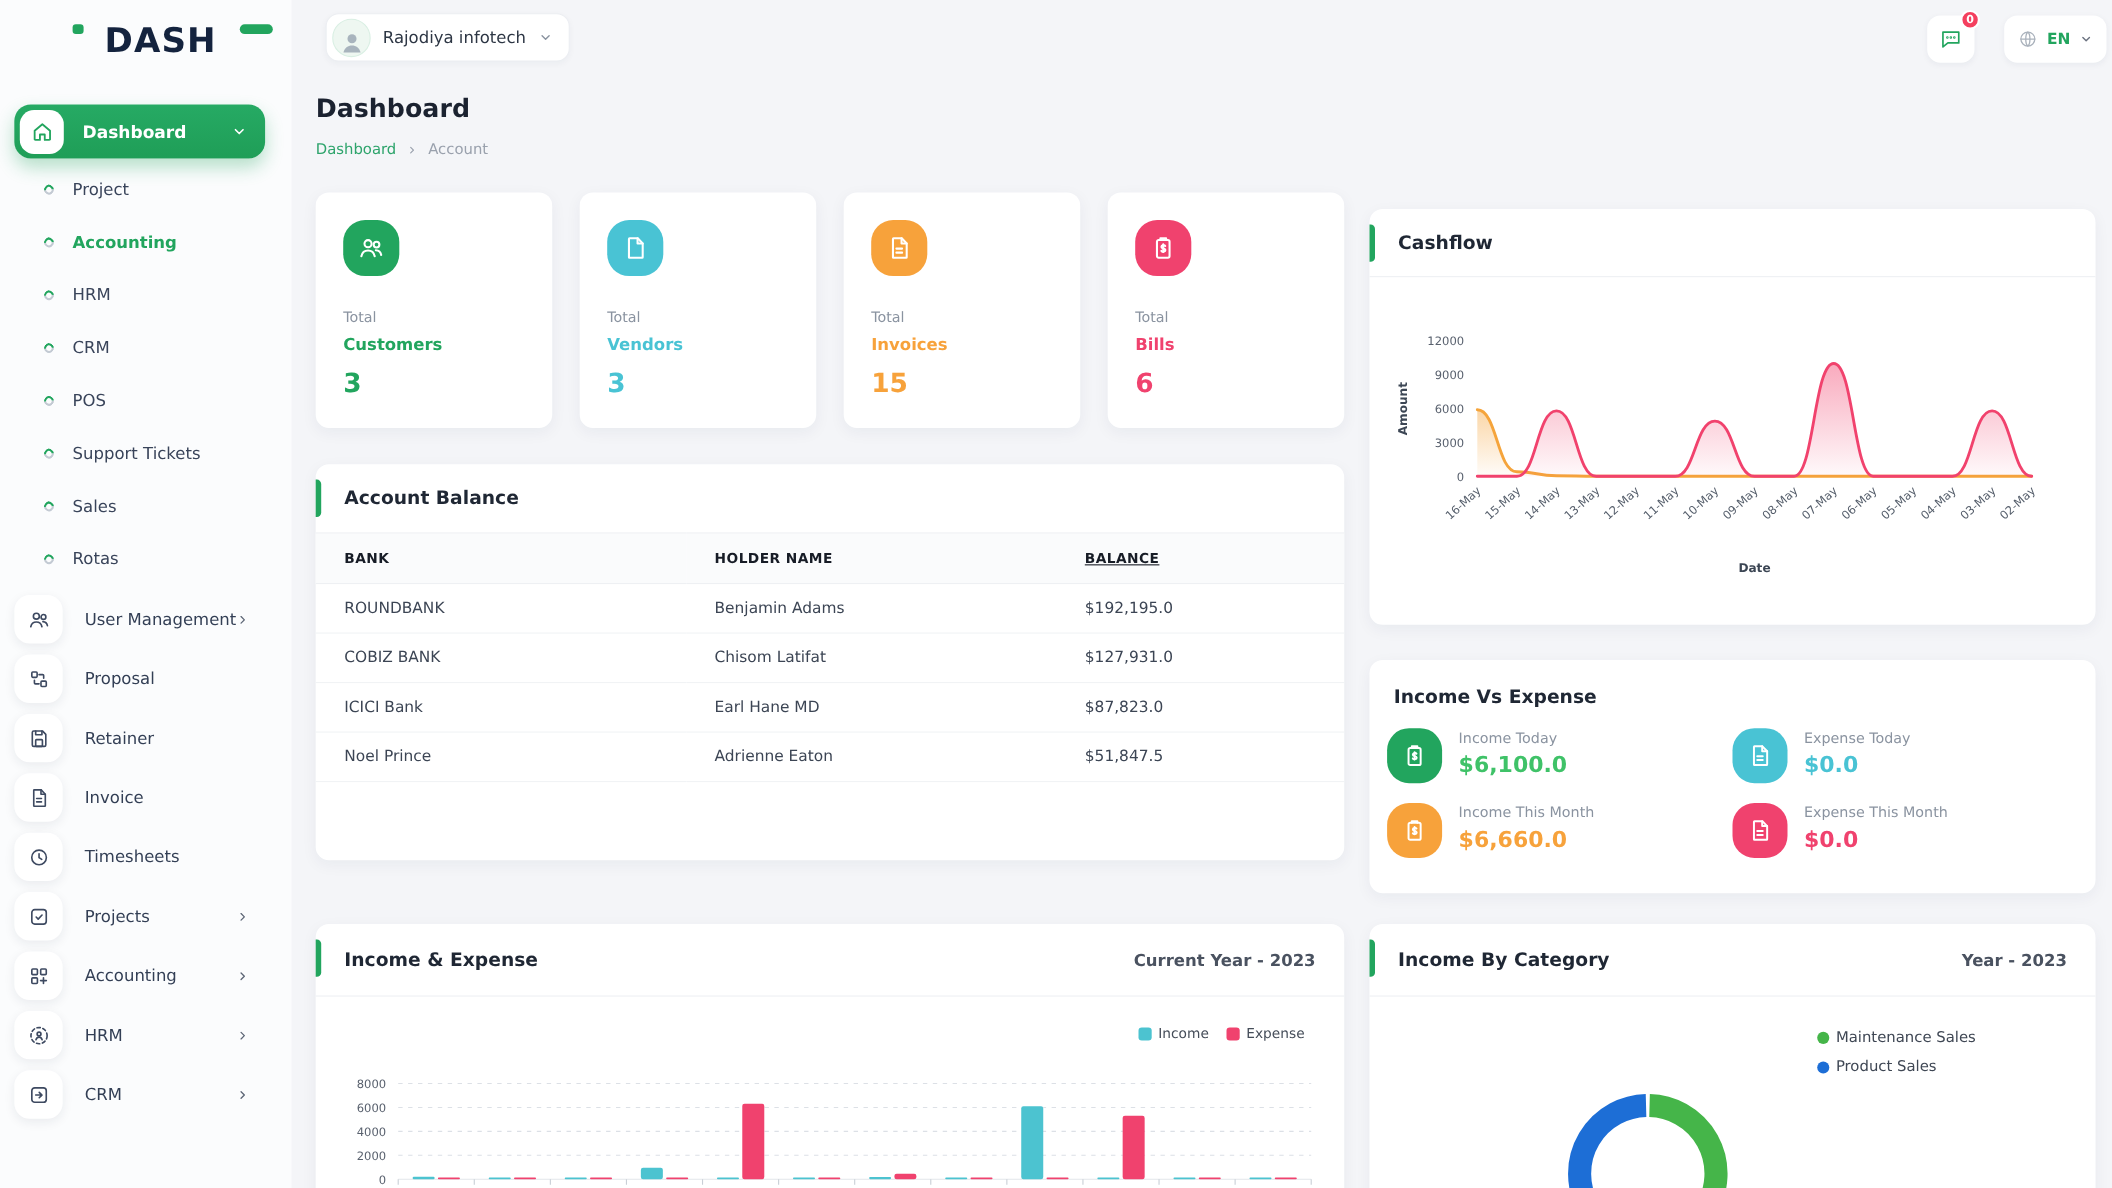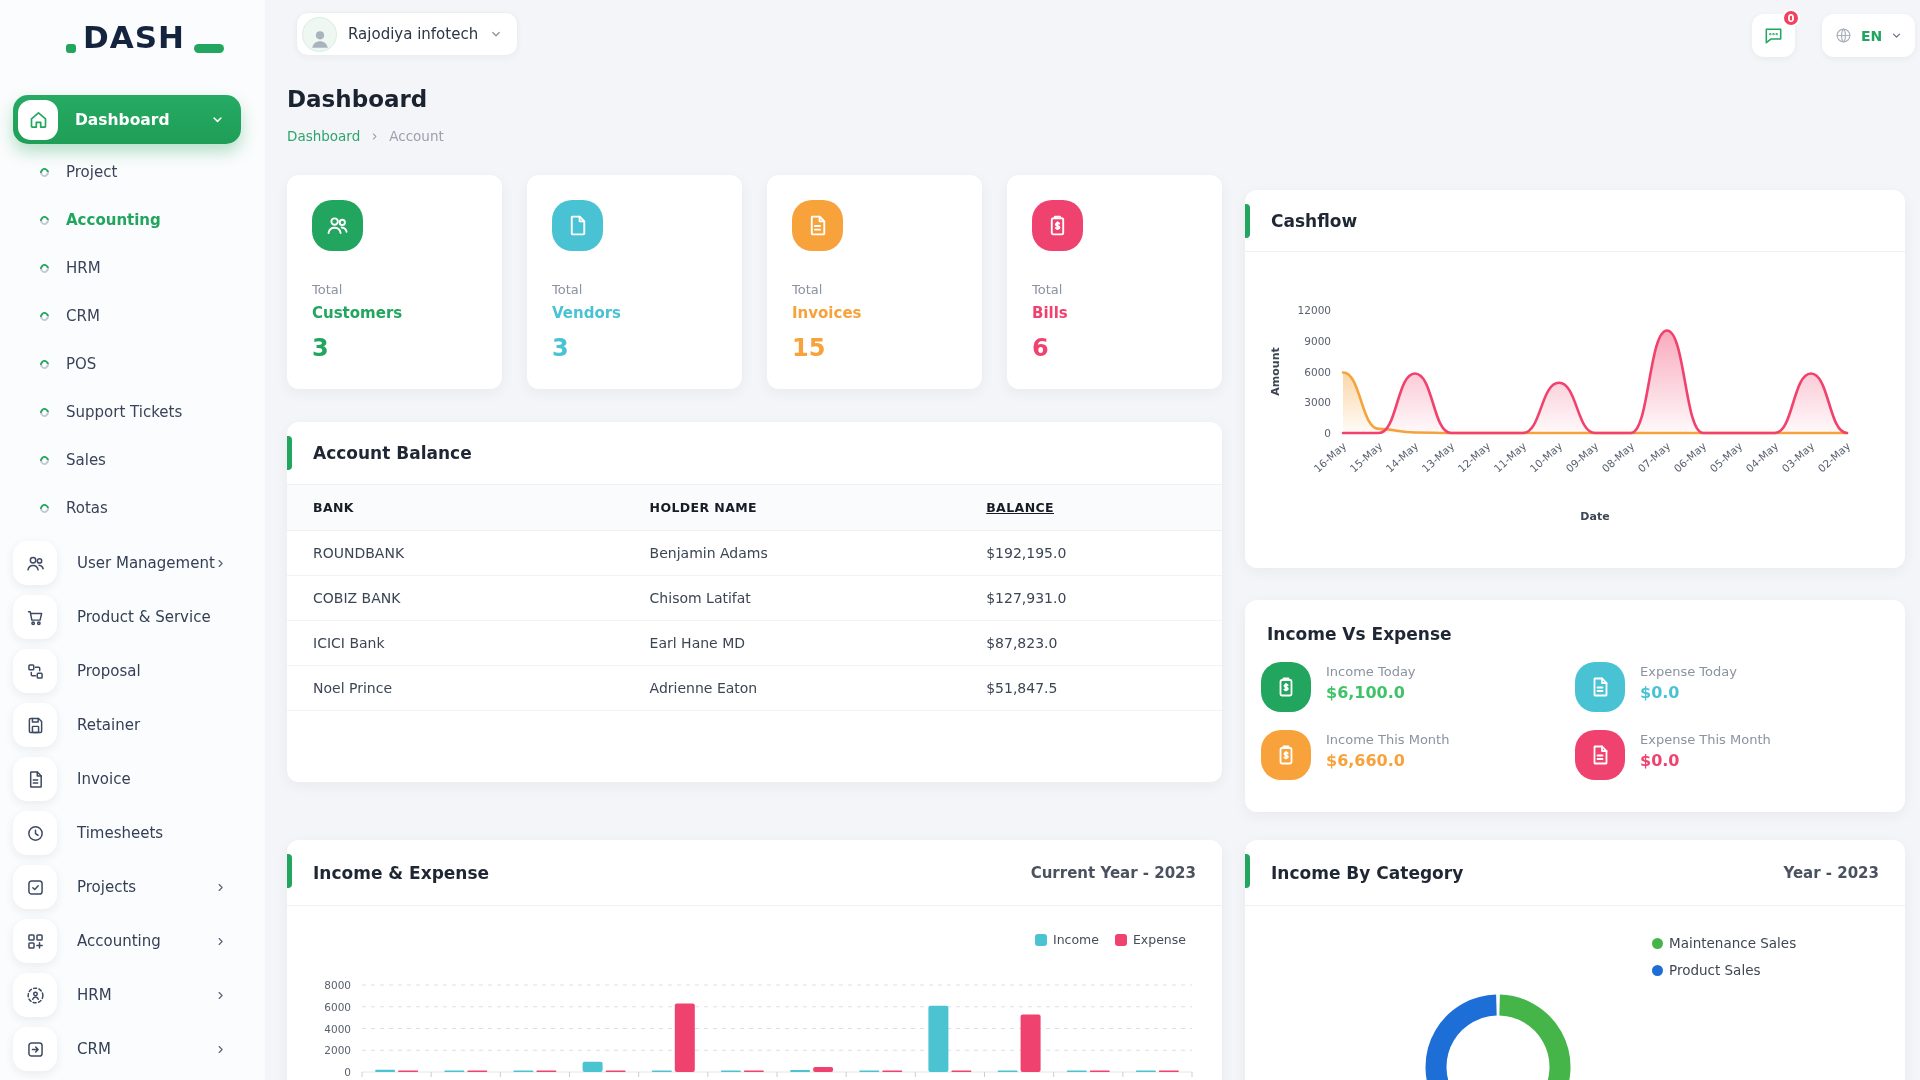--- a/index.html
+++ b/index.html
@@ -6,21 +6,21 @@
   html,body { width:1920px; height:1080px; overflow:hidden; }
   body {
     font-family:"DejaVu Sans","Liberation Sans",sans-serif;
     background:#f4f5f8; color:#2b3442; position:relative;
   }
   .abs { position:absolute; }
   svg.ic { display:block; }
 
   
   .sidebar { left:0; top:0; bottom:0; width:265px; background:#fbfcfd; }
-  .logo { left:66px; top:22px; display:flex; align-items:flex-end; gap:7px; }
+  .logo { left:66px; top:22px; display:flex; align-items:flex-start; gap:19px; }
   .logo-dot { width:10px; height:9px; border-radius:3px; background:#22a55e; }
   .logo-text { font-size:31px; font-weight:900; letter-spacing:1px; color:#14233e; line-height:1; }
   .logo-dash { width:30px; height:9px; border-radius:5px; background:#22a55e; margin-left:2px; }
 
   .dash-pill { left:13px; top:95px; width:228px; height:49px; border-radius:15px;
     background:linear-gradient(180deg,#26aa64,#1f9e57);
     box-shadow:0 8px 16px rgba(34,165,94,.32); display:flex; align-items:center; cursor:pointer; }
   .dash-pill .icbox { width:40px; height:40px; border-radius:13px; background:#fff; margin-left:5px;
     display:flex; align-items:center; justify-content:center; color:#22a55e; }
   .dash-pill .lbl { color:#fff; font-size:15.5px; font-weight:700; margin-left:17px; flex:1; }
@@ -100,21 +100,21 @@
   .cashflow-card { left:1245px; top:190px; width:660px; height:378px; }
   
   .ive-card { left:1245px; top:600px; width:660px; height:212px; }
   .ive-title { padding:24px 0 0 22px; font-size:17px; font-weight:700; color:#1f2734; }
   .ive-grid { position:absolute; left:16px; top:62px; right:16px; display:grid;
     grid-template-columns:1fr 1fr; row-gap:18px; }
   .ive-item { display:flex; gap:15px; }
   .ive-icon { width:50px; height:50px; border-radius:20px; color:#fff; flex:0 0 50px;
     display:flex; align-items:center; justify-content:center; }
   .ive-label { font-size:13px; color:#8a93a0; padding-top:2px; }
-  .ive-value { font-size:16px; font-weight:700; margin-top:4px; }
+  .ive-value { font-size:20px; font-weight:700; margin-top:4px; }
 
   
   .bar-card { left:287px; top:840px; width:935px; height:400px; }
   .bar-card .card-head { height:66px; }
   .bar-legend { position:absolute; right:36px; top:92px; display:flex; gap:16px; }
   .legend-item { display:flex; align-items:center; gap:6px; cursor:pointer; }
   .legend-swatch { width:12px; height:12px; border-radius:3px; }
   .legend-label { font-size:12.5px; color:#454d59; }
 
   .donut-card { left:1245px; top:840px; width:660px; height:400px; }
@@ -194,31 +194,20 @@
           <circle cx="16.6" cy="9" r="2.5"></circle>
           <path d="M16 13.9c2.5.2 4.2 1.6 4.7 4.1"></path>
         </svg>
       </span>
     <span class="lbl">User Management</span>
     <span class="chev">
         <svg class="ic" width="13" height="13" viewBox="0 0 24 24" fill="none" stroke="currentColor" stroke-width="2.2" stroke-linecap="round" stroke-linejoin="round">
           <path d="M9.5 6.5 15 12l-5.5 5.5"></path>
         </svg>
       </span>
-  </div>
-  <div class="mod-item">
-    <span class="icbox">
-        <svg class="ic" width="21" height="21" viewBox="0 0 24 24" fill="none" stroke="currentColor" stroke-width="1.7" stroke-linecap="round" stroke-linejoin="round">
-          <path d="M4 5.5h2l1.8 9.5h9.4l1.8-7.5H7"></path>
-          <circle cx="9.3" cy="18.6" r="1.4"></circle>
-          <circle cx="15.8" cy="18.6" r="1.4"></circle>
-        </svg>
-      </span>
-    <span class="lbl">Product &amp; Service</span>
-
   </div>
   <div class="mod-item">
     <span class="icbox">
         <svg class="ic" width="21" height="21" viewBox="0 0 24 24" fill="none" stroke="currentColor" stroke-width="1.7" stroke-linecap="round" stroke-linejoin="round">
           <rect x="4.5" y="4.5" width="5.5" height="5.5" rx="1"></rect>
           <rect x="14" y="14" width="5.5" height="5.5" rx="1"></rect>
           <path d="M7.2 13v2.8a1 1 0 0 0 1 1H12M16.8 11V8.2a1 1 0 0 0-1-1H12"></path>
         </svg>
       </span>
     <span class="lbl">Proposal</span>

